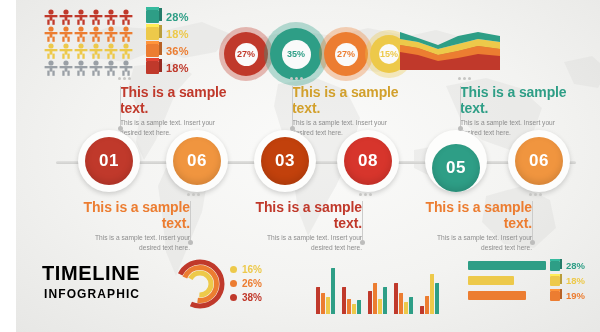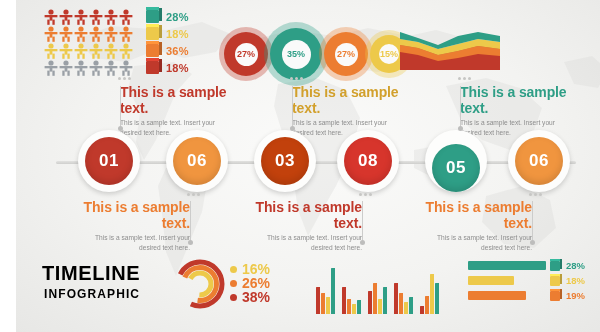--- a/index.html
+++ b/index.html
@@ -68,21 +68,21 @@
   
   #title { position: absolute; left: 26px; top: 262px; }
   #title .t1 { font-size: 20px; font-weight: bold; letter-spacing: .6px; }
   #title .t2 { font-size: 12px; font-weight: bold; letter-spacing: 1.1px; margin-top: 2px; text-align: right; }
 
   
   #botdonut { position: absolute; left: 158px; top: 258px; width: 52px; height: 52px; }
   #botlegend { position: absolute; left: 214px; top: 262px; }
   .lg-row { display: flex; align-items: center; height: 14px; }
   .lg-dot { width: 7px; height: 7px; border-radius: 50%; margin-right: 5px; }
-  .lg-val { font-size: 14px; font-weight: bold; }
+  .lg-val { font-size: 10px; font-weight: bold; }
 
   
   #barchart { position: absolute; left: 300px; top: 262px; width: 112px; height: 52px;
               display: flex; align-items: flex-end; gap: 7px; }
   .bgroup { display: flex; align-items: flex-end; gap: 1px; height: 52px; }
   .bgroup i { width: 4px; display: block; border-radius: .5px 0 0 0; }
 
   
   #hbars { position: absolute; left: 452px; top: 259px; width: 136px; }
   .hb-row { display: flex; align-items: center; height: 13px; margin-bottom: 2px; }

